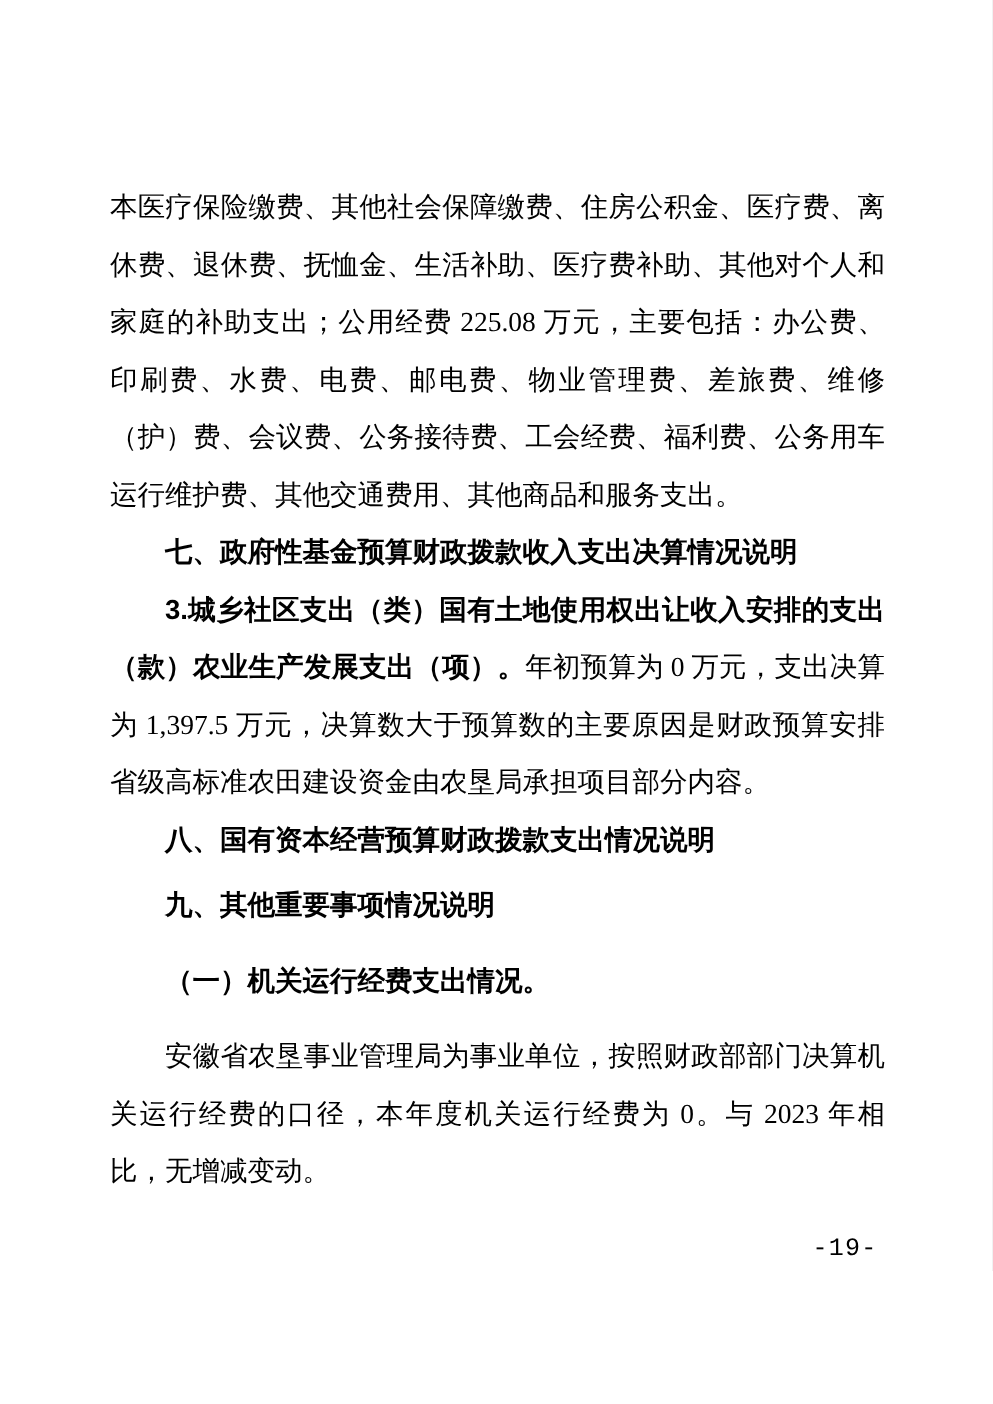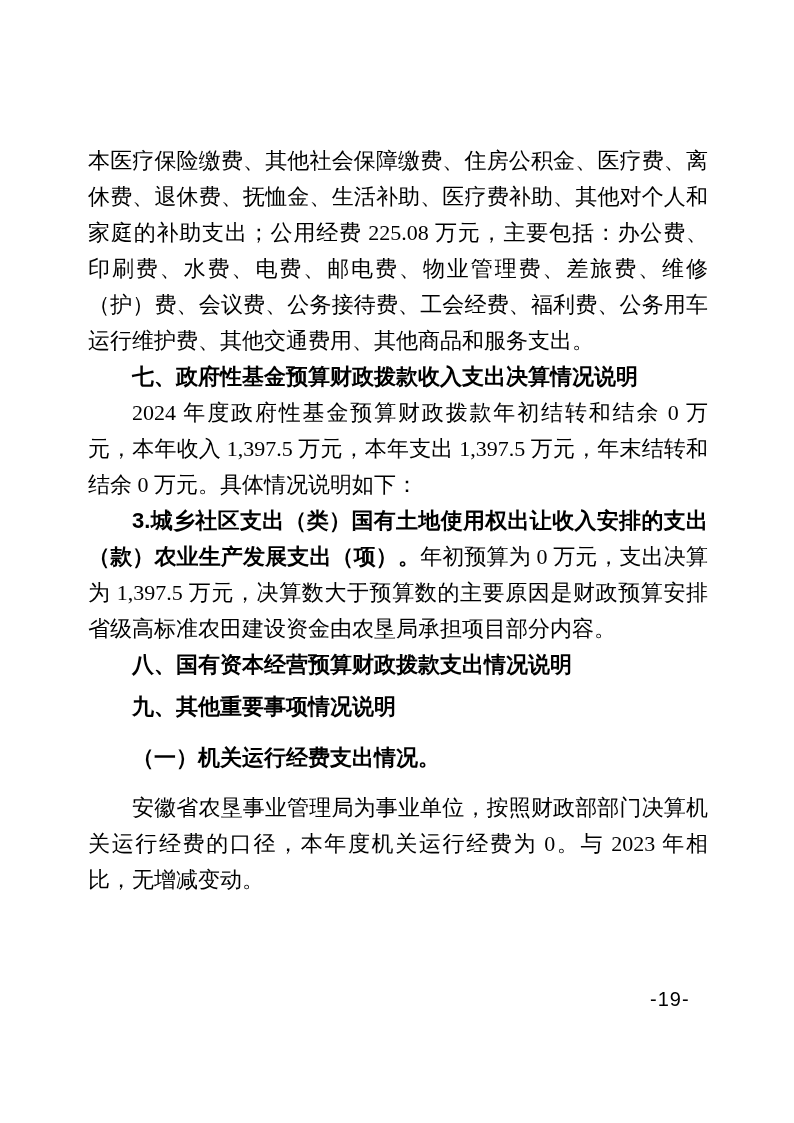--- a/index.html
+++ b/index.html
@@ -16,21 +16,21 @@
     margin: 0 auto;
     color: #000000;
     font-family: "Liberation Serif", "DejaVu Serif", serif;
   }
   .content {
     position: absolute;
     left: 88px;
     top: 143px;
     width: 620px;
     font-size: 22px;
-    line-height: 36px;
+    line-height: 46px;
   }
   .block {
     margin: 0;
     padding: 0;
     text-align: justify;
     text-justify: inter-ideograph;
   }
   .block.indent {
     text-indent: 2em;
   }
@@ -47,31 +47,30 @@
   
   [data-block-index="6"] { margin-top: 6px; }
   [data-block-index="7"] { margin-top: 15px; }
   [data-block-index="8"] { margin-top: 14px; }
   .page-number {
     position: absolute;
     left: 650px;
     top: 988px;
     font-size: 20px;
     letter-spacing: 1px;
-    font-family: Liberation Sans, sans-serif;
+    font-family: Liberation Mono, monospace;
   }
 </style>
 </head>
 <body>
 
 <div class="page">
   <div class="content">
       <p class="block paragraph" data-block-index="0"><span class="seg">本医疗保险缴费、其他社会保障缴费、住房公积金、医疗费、离休费、退休费、抚恤金、生活补助、医疗费补助、其他对个人和家庭的补助支出；公用经费 225.08 万元，主要包括：办公费、印刷费、水费、电费、邮电费、物业管理费、差旅费、维修（护）费、会议费、公务接待费、工会经费、福利费、公务用车运行维护费、其他交通费用、其他商品和服务支出。</span></p>
       <p class="block heading indent" data-block-index="1"><span class="seg bold-seg">七、政府性基金预算财政拨款收入支出决算情况说明</span></p>
-      <p class="block paragraph indent" data-block-index="2"><span class="seg">2024 年度政府性基金预算财政拨款年初结转和结余 0 万元，本年收入 1,397.5 万元，本年支出 1,397.5 万元，年末结转和结余 0 万元。具体情况说明如下：</span></p>
       <p class="block paragraph indent" data-block-index="3"><span class="seg bold-seg">3.城乡社区支出（类）国有土地使用权出让收入安排的支出（款）农业生产发展支出（项）。</span><span class="seg">年初预算为 0 万元，支出决算为 1,397.5 万元，决算数大于预算数的主要原因是财政预算安排省级高标准农田建设资金由农垦局承担项目部分内容。</span></p>
       <p class="block heading indent" data-block-index="4"><span class="seg bold-seg">八、国有资本经营预算财政拨款支出情况说明</span></p>
       <p class="block heading indent" data-block-index="6"><span class="seg bold-seg">九、其他重要事项情况说明</span></p>
       <p class="block heading indent" data-block-index="7"><span class="seg bold-seg">（一）机关运行经费支出情况。</span></p>
       <p class="block paragraph indent" data-block-index="8"><span class="seg">安徽省农垦事业管理局为事业单位，按照财政部部门决算机关运行经费的口径，本年度机关运行经费为 0。与 2023 年相比，无增减变动。</span></p>
     </div>
   <div class="page-number">-19-</div>
 </div>
 
 </body></html>

